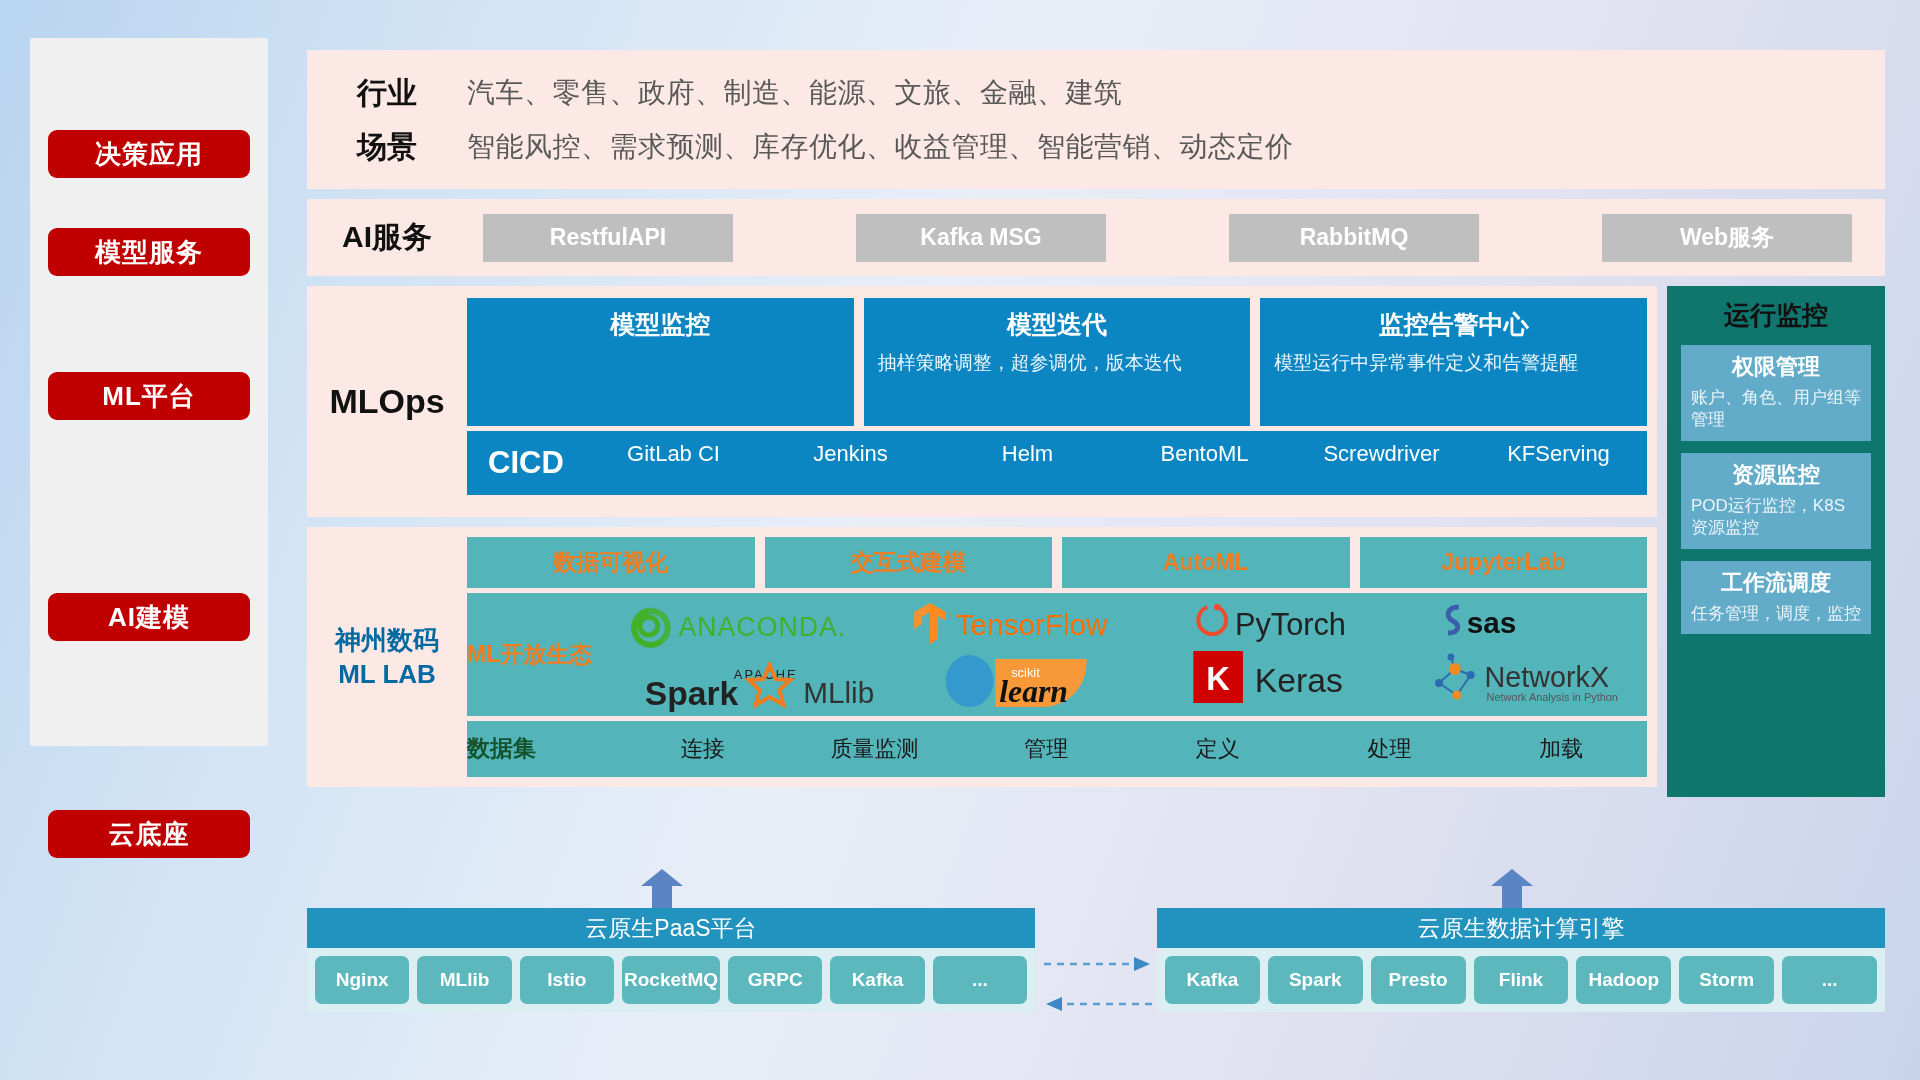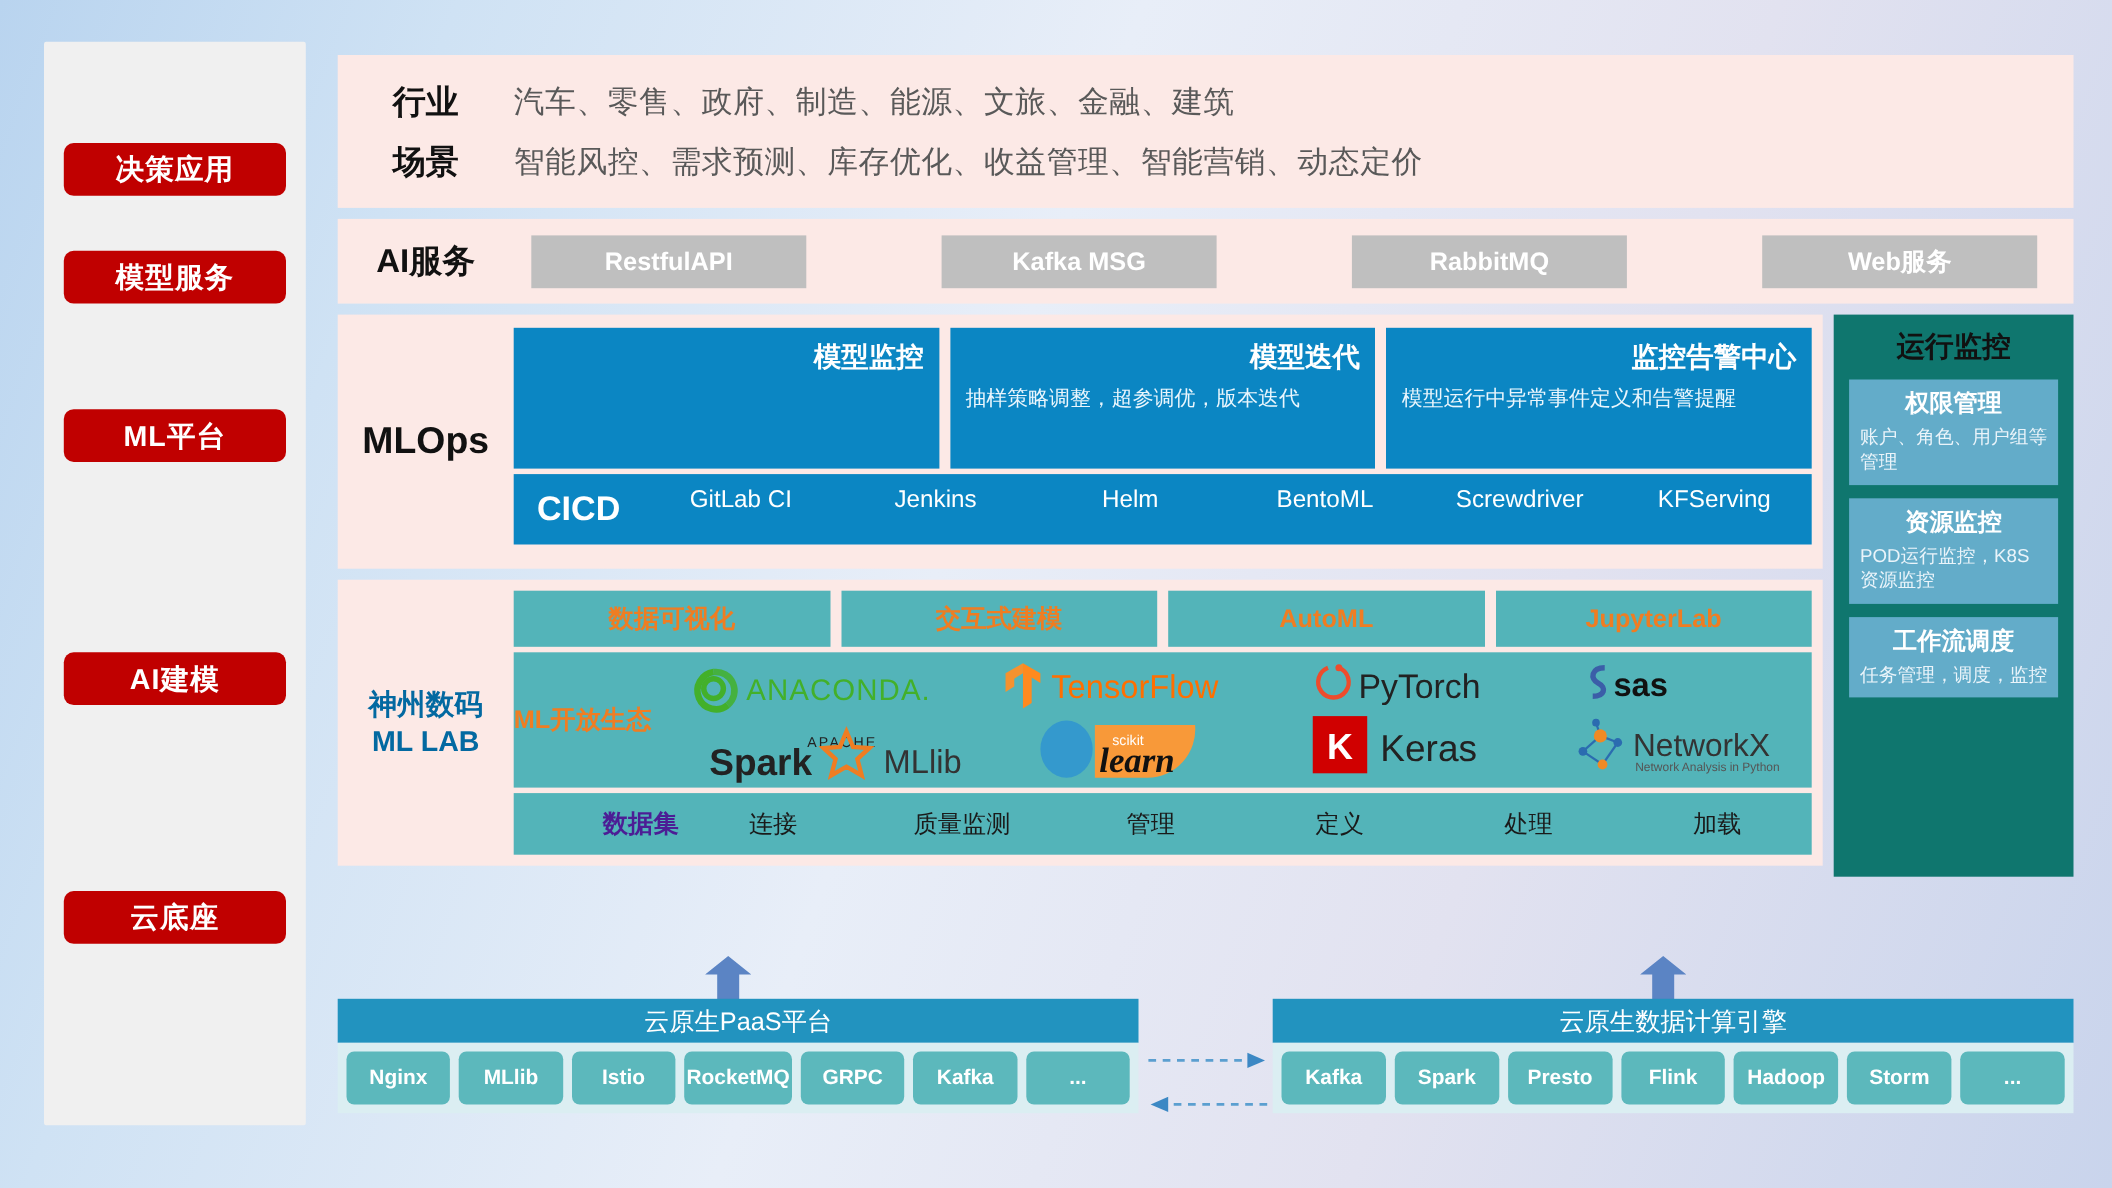--- a/index.html
+++ b/index.html
@@ -5,22 +5,22 @@
   * { box-sizing: border-box; margin: 0; padding: 0; }
   html, body { width: 1920px; height: 1080px; overflow: hidden; }
   body {
     font-family: "Liberation Sans", "DejaVu Sans", sans-serif;
     background: linear-gradient(110deg, #b9d4ef 0%, #cfe2f4 18%, #e8eef8 45%, #e2e2f0 70%, #c9d4ec 100%);
     position: relative;
   }
 
   
   #left-rail {
-    position: absolute; left: 40px; top: 38px;
-    width: 238px; height: 985px;
+    position: absolute; left: 30px; top: 38px;
+    width: 238px; height: 708px;
     background: #f0f0f0;
     border-radius: 2px;
   }
   .rail-chip {
     position: absolute; left: 18px; width: 202px; height: 48px;
     background: #c00000; border-radius: 9px;
     color: #fff; font-weight: bold; font-size: 26px;
     display: flex; align-items: center; justify-content: center;
     letter-spacing: 1px;
   }
@@ -65,21 +65,21 @@
   #band-mlops { height: 231px; display: flex; align-items: stretch; padding: 12px 10px 12px 0; }
   .mlops-label {
     width: 160px; flex: none; display: flex; align-items: center; justify-content: center;
     font-size: 34px; font-weight: bold; color: #111;
   }
   .mlops-right { flex: 1; display: flex; flex-direction: column; gap: 5px; }
   .mlops-cards { display: flex; gap: 10px; height: 128px; }
   .mlops-card {
     flex: 1; background: #0b86c3; color: #fff; padding: 10px 14px;
   }
-  .mlops-card h4 { font-size: 25px; text-align: right; font-weight: bold; margin-bottom: 9px; }
+  .mlops-card h4 { font-size: 25px; text-align: center; font-weight: bold; margin-bottom: 9px; }
   .mlops-card p { font-size: 19px; line-height: 1.35; color: #eaf6fd; }
   .cicd-bar {
     background: #0b86c3; height: 64px; display: flex; align-items: center;
     color: #fff; overflow: hidden;
   }
   .cicd-title { width: 118px; text-align: center; font-size: 31px; font-weight: bold; flex: none; }
   .cicd-items { flex: 1; display: flex; }
   .cicd-item {
     flex: 1; font-size: 22px; text-align: center; line-height: 1.15;
     padding: 0 3px; height: 44px; overflow: hidden;
@@ -102,21 +102,21 @@
     background: #53b4b9; height: 123px; display: flex; align-items: center;
   }
   .eco-label {
     width: 150px; flex: none; color: #ef7d22;
     font-weight: bold; font-size: 23px;
   }
   .eco-logos { flex: 1; height: 100%; position: relative; }
   .ds-bar {
     background: #53b4b9; height: 58px; display: flex; align-items: center;
   }
-  .ds-title { width: 150px; text-align: right; color: #4c1d95; font-weight: bold; font-size: 23px; flex: none; }
+  .ds-title { width: 150px; text-align: left; color: #14532d; font-weight: bold; font-size: 23px; flex: none; }
   .ds-items { flex: 1; display: flex; }
   .ds-item { flex: 1; text-align: center; font-size: 22px; color: #1a1a1a; }
 
   
   .mon-title { text-align: center; font-size: 26px; font-weight: bold; color: #111; margin-bottom: 12px; }
   .mon-card { background: #63acc9; color: #fff; padding: 7px 10px 9px; margin-bottom: 12px; }
   .mon-card:last-child { margin-bottom: 0; }
   .mon-card h5 { text-align: center; font-size: 22px; font-weight: bold; margin-bottom: 5px; }
   .mon-card p { font-size: 17px; line-height: 1.32; color: #eaf4fa; }
 

